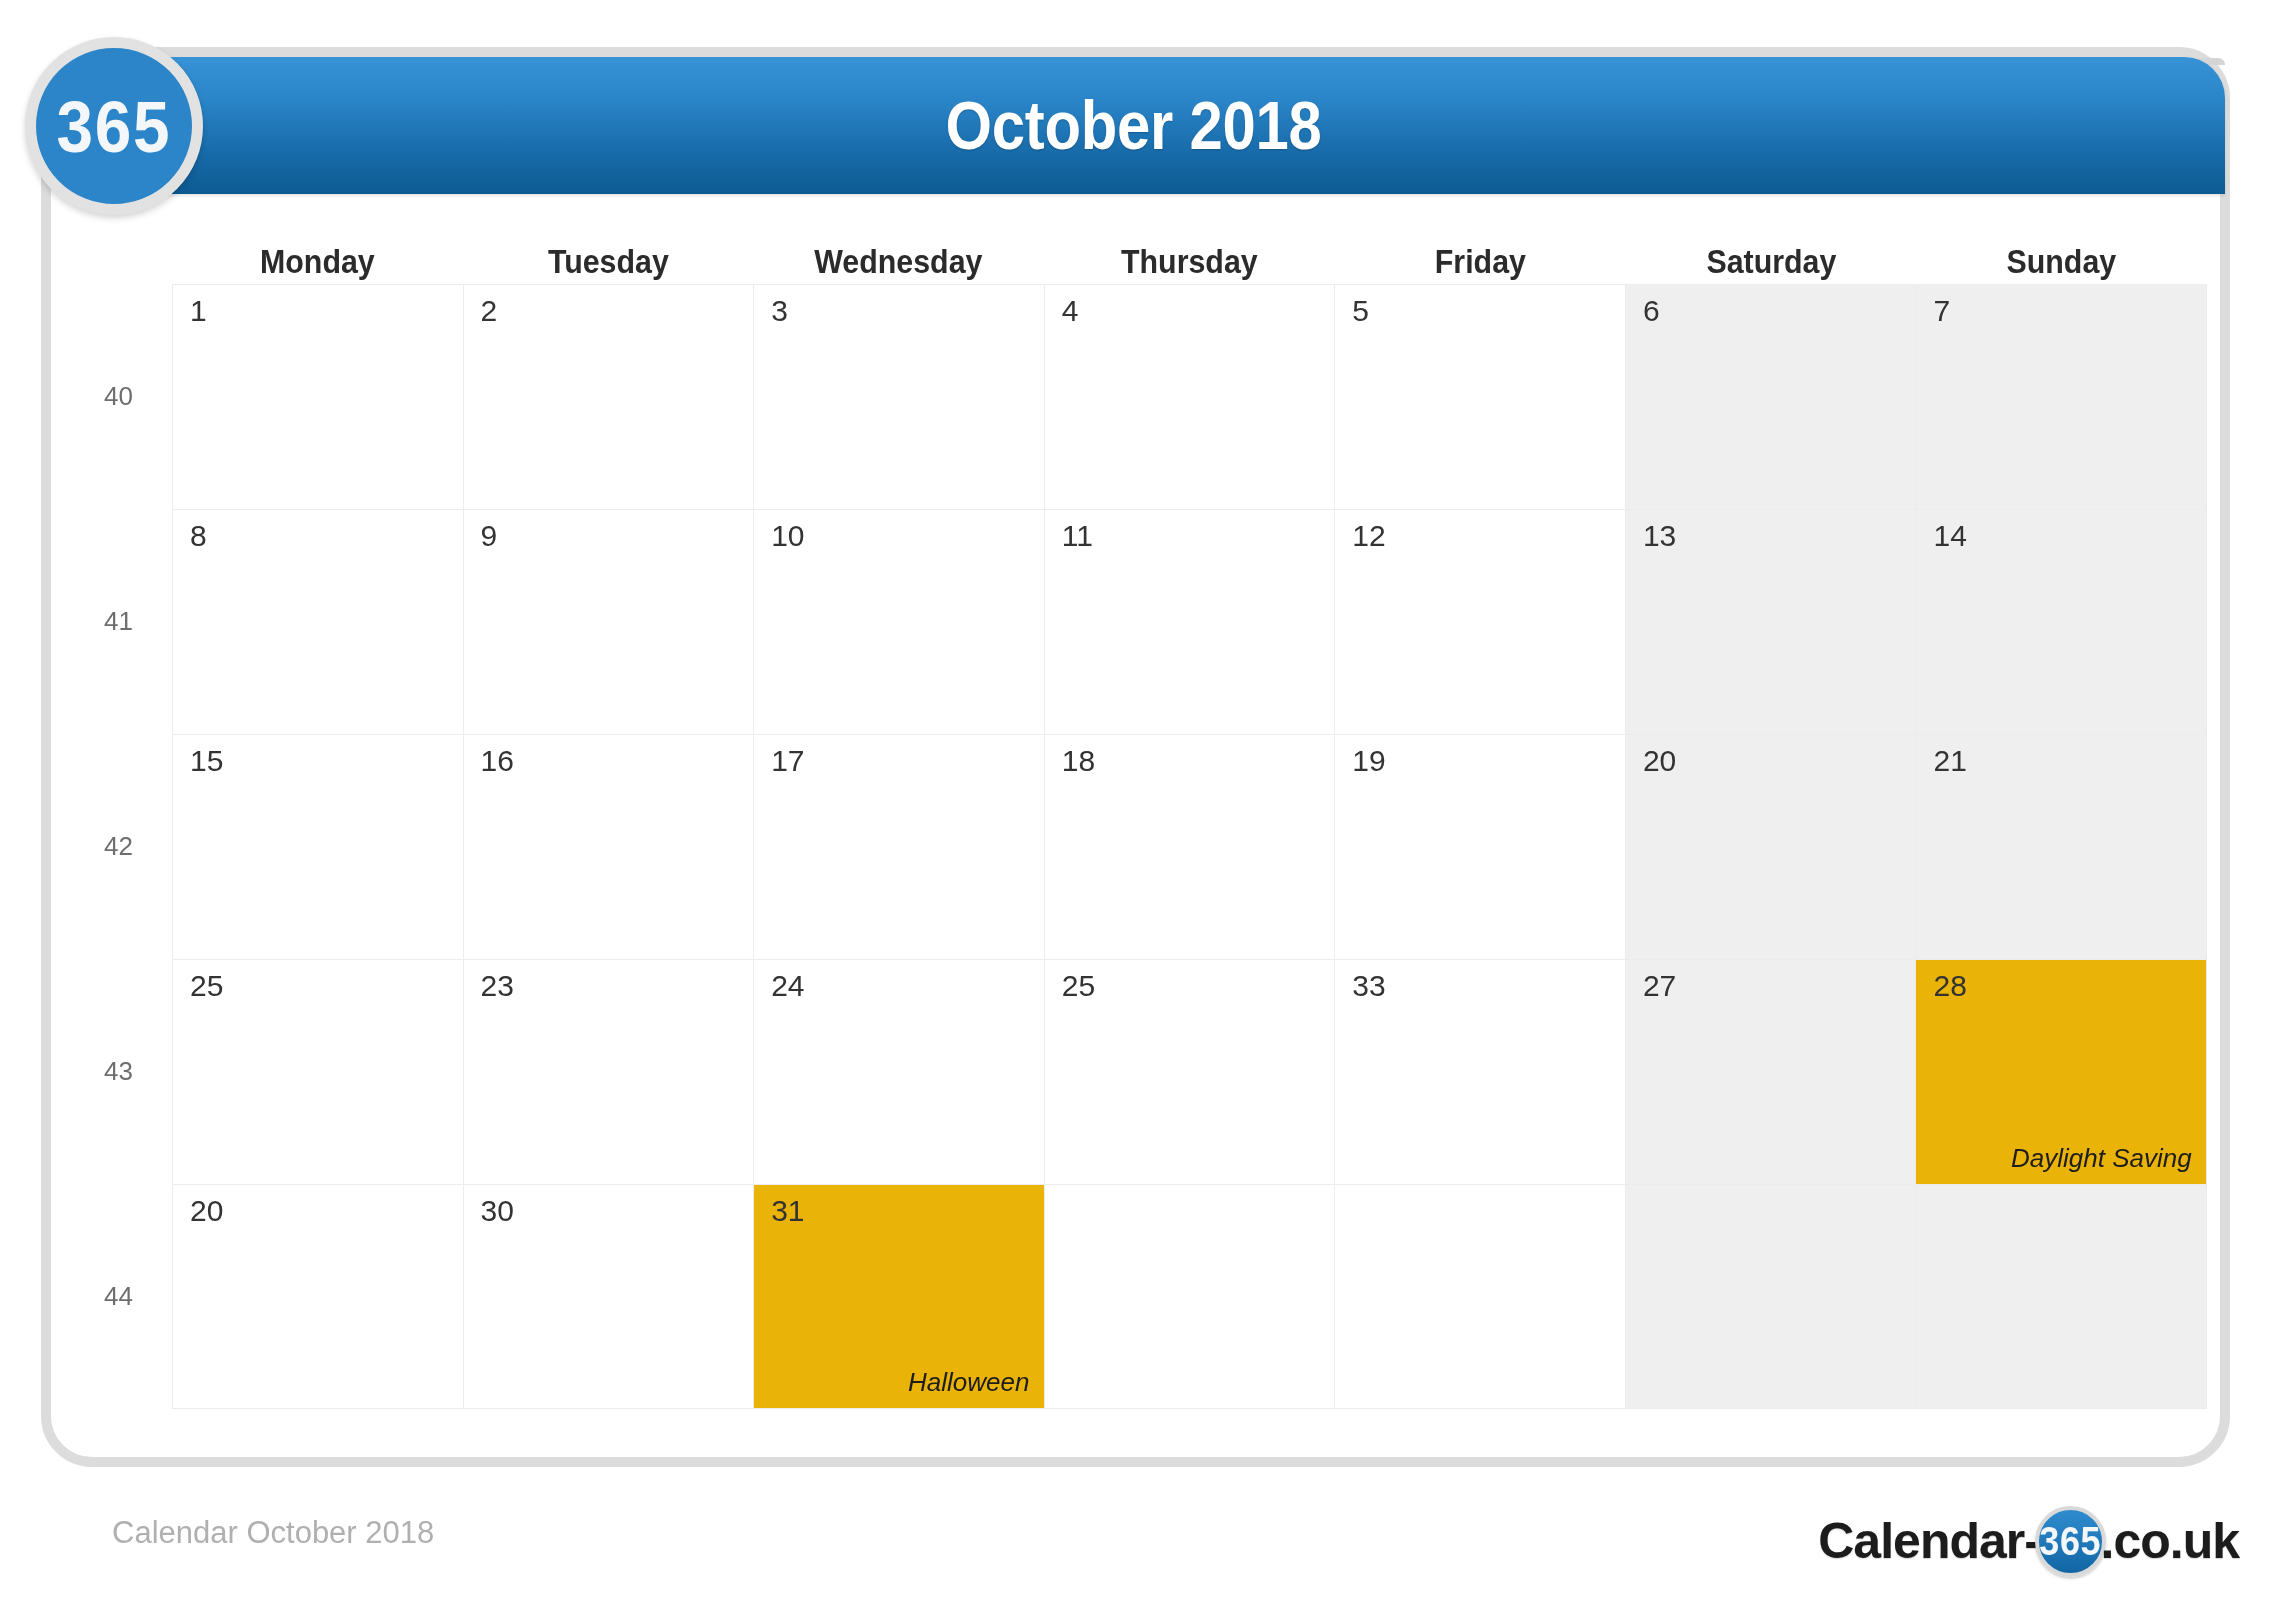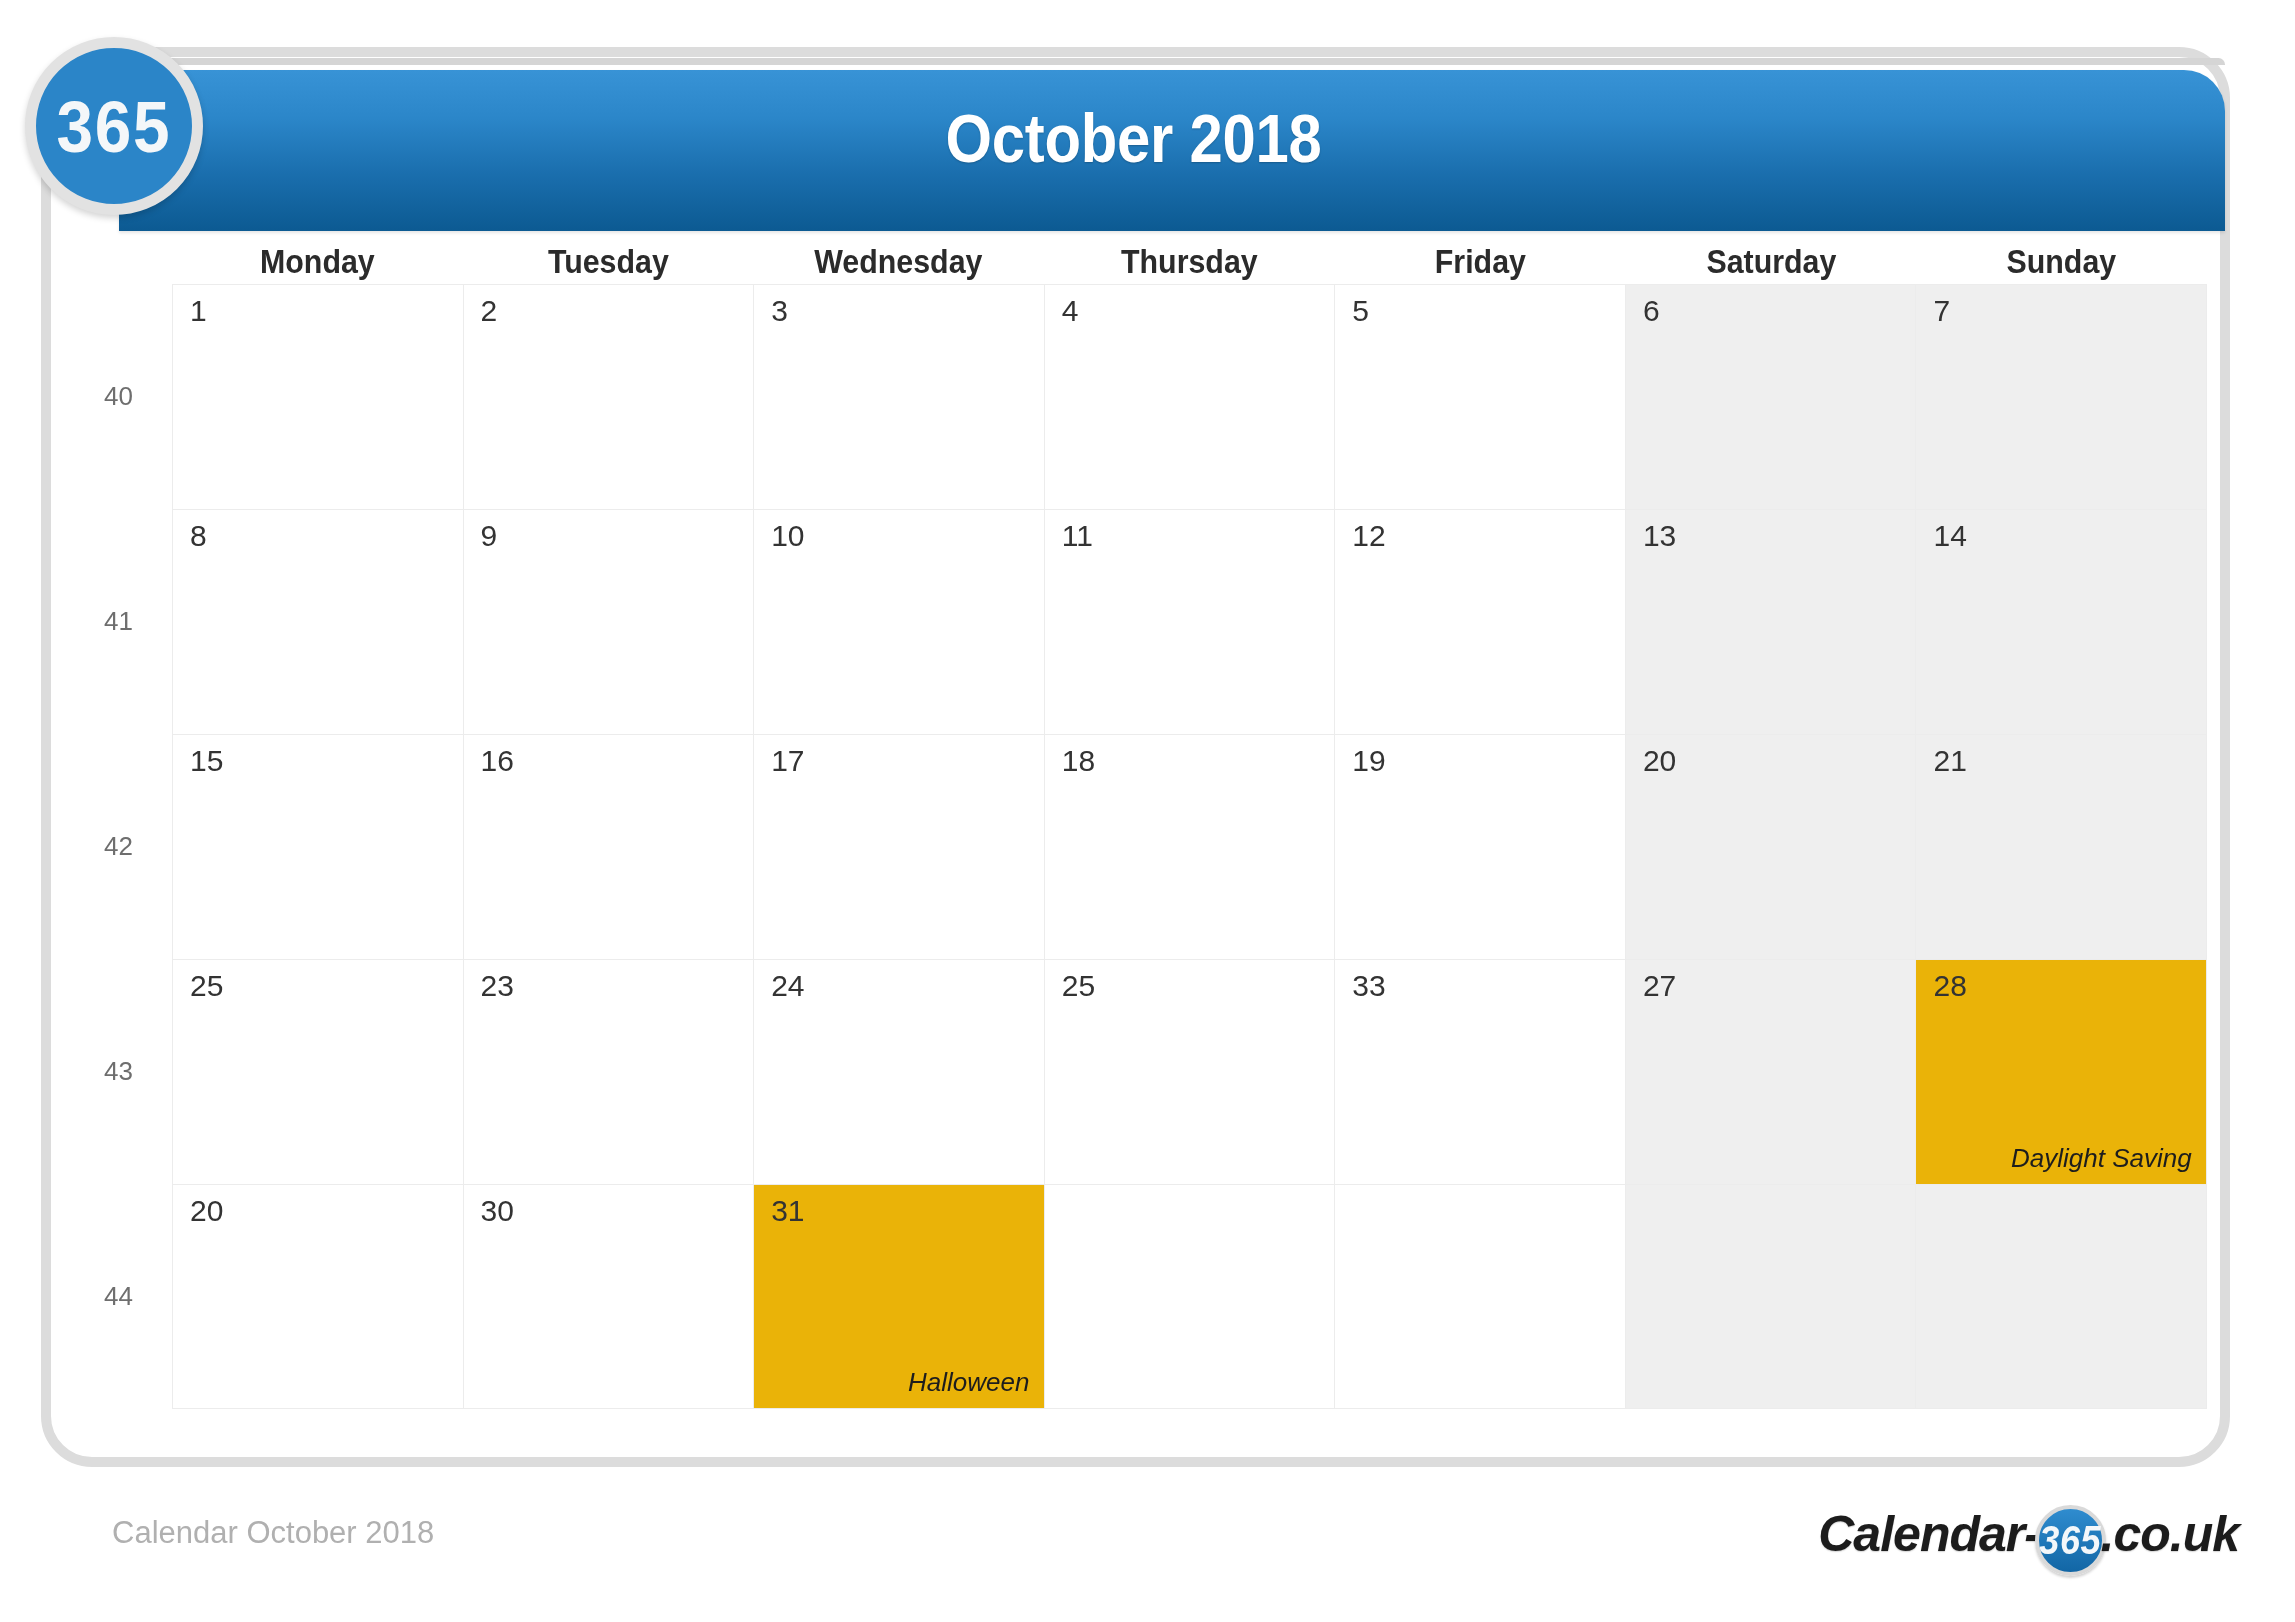--- a/index.html
+++ b/index.html
@@ -28,23 +28,23 @@
     height: 1420px;
     border: 10.5px solid #dcdcdc;
     border-radius: 51px;
     background: #ffffff;
   }
 
   
   .header-bar {
     position: absolute;
     left: 119px;
-    top: 70px;
+    top: 57px;
     width: 2106px;
-    height: 161px;
+    height: 137px;
     background: linear-gradient(to bottom, #3893d6 0%, #2b86c9 30%, #1a6ead 65%, #0c5a92 100%);
     border-top-right-radius: 41px;
     box-shadow: 0 2px 3.3px rgba(0,0,0,0.10);
   }
 
   .header-bar-top-edge {
     position: absolute;
     left: 119px;
     top: 58px;
     width: 2106px;
@@ -213,23 +213,22 @@
     white-space: nowrap;
     margin-left: 35px;
   }
 
   .footer-logo {
     position: absolute;
     right: 56px;
     top: 1505px;
     height: 72px;
     display: flex;
-    align-items: flex-start;
+    align-items: center;
     white-space: nowrap;
-    font-style: italic;
   }
 
   .logo-word-a, .logo-word-b {
     font-family: "Liberation Sans", sans-serif;
     font-size: 50px;
     font-weight: bold;
     color: #1c1c1c;
     letter-spacing: -1px;
     text-shadow: 0 1.3px 1.3px rgba(0,0,0,0.18);
   }

